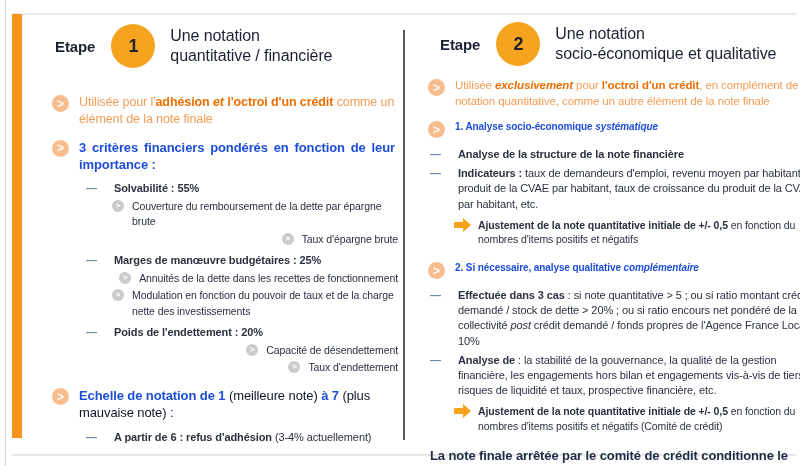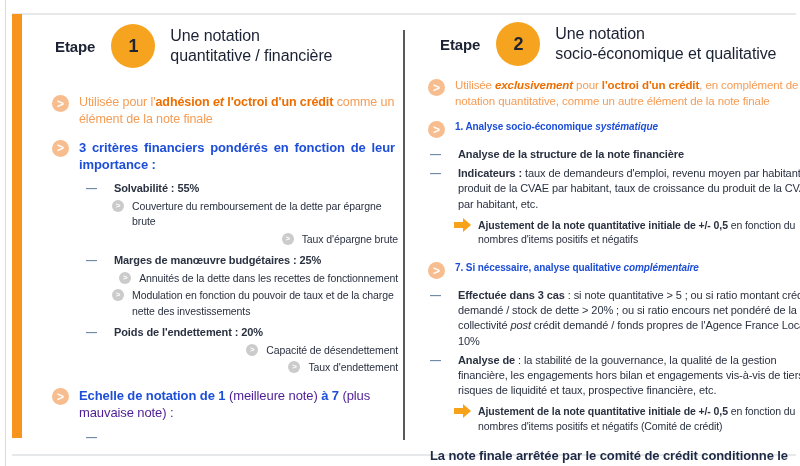--- a/index.html
+++ b/index.html
@@ -68,21 +68,21 @@
   
   .s-r{font-weight:normal;}
   .s-b{font-weight:bold;}
   .s-i{font-style:italic;}
   .s-bi{font-weight:bold;font-style:italic;}
 
   
   .it-lead .txt{color:#F59C55;font-size:12.5px;line-height:1.35;}
   .it-lead .s-b,.it-lead .s-bi{color:#ED6E00;}
   .it-oheading .txt{color:#ED7102;font-size:13px;line-height:1.32;}
-  .it-oheading .s-r{color:#4c1d95;}
+  .it-oheading .s-r{color:#0f172a;}
   .it-oheading .s-b,.it-oheading .s-bi{color:#1d4ed8;}
   .it-dash .txt{color:#2A3140;font-size:11px;line-height:1.38;}
   .it-sub .txt{color:#2A3140;font-size:10.5px;line-height:1.45;}
   .it-arrow .txt{color:#2A3140;font-size:10.5px;line-height:1.4;}
   .it-para .txt{color:#1E2A45;font-size:13px;line-height:1.38;}
 
   
   .col-left .it-lead{margin-left:12px;margin-bottom:11px;}
   .col-left .it-lead .txt{max-width:318px;}
   .col-left .it-oheading{margin-left:12px;margin-bottom:8px;}
@@ -180,20 +180,21 @@
       <div class="row it-sub">
         <span class="ic ic-sub"></span>
         <span class="txt"><span class="s-r">Taux d'endettement</span></span>
       </div>
       <div class="row it-oheading">
         <span class="ic ic-oheading"></span>
         <span class="txt"><span class="s-b">Echelle de notation de 1 </span><span class="s-r">(meilleure note)</span><span class="s-b"> à 7 </span><span class="s-r">(plus mauvaise note) :</span></span>
       </div>
       <div class="row it-dash">
         <span class="ic ic-dash"></span>
+        <span class="txt"><span class="s-b">A partir de 6 : refus d'adhésion </span><span class="s-r">(3-4% actuellement)</span></span>
       </div>
     </div>
   <div class="col col-right">
       <div class="row it-lead">
         <span class="ic ic-lead"></span>
         <span class="txt"><span class="s-r">Utilisée </span><span class="s-bi">exclusivement</span><span class="s-r"> pour </span><span class="s-b">l'octroi d'un crédit</span><span class="s-r">, en complément de la notation quantitative, comme un autre élément de la note finale</span></span>
       </div>
       <div class="row it-oheading">
         <span class="ic ic-oheading"></span>
         <span class="txt"><span class="s-b">1. Analyse socio-économique </span><span class="s-bi">systématique</span></span>
@@ -205,21 +206,21 @@
       <div class="row it-dash">
         <span class="ic ic-dash"></span>
         <span class="txt"><span class="s-b">Indicateurs :</span><span class="s-r"> taux de demandeurs d'emploi, revenu moyen par habitant, produit de la CVAE par habitant, taux de croissance du produit de la CVAE par habitant, etc.</span></span>
       </div>
       <div class="row it-arrow">
         <span class="ic ic-arrow"></span>
         <span class="txt"><span class="s-b">Ajustement de la note quantitative initiale de +/- 0,5</span><span class="s-r"> en fonction du nombres d'items positifs et négatifs</span></span>
       </div>
       <div class="row it-oheading">
         <span class="ic ic-oheading"></span>
-        <span class="txt"><span class="s-b">7. Si nécessaire, analyse qualitative </span><span class="s-bi">complémentaire</span></span>
+        <span class="txt"><span class="s-b">2. Si nécessaire, analyse qualitative </span><span class="s-bi">complémentaire</span></span>
       </div>
       <div class="row it-dash">
         <span class="ic ic-dash"></span>
         <span class="txt"><span class="s-b">Effectuée dans 3 cas</span><span class="s-r"> : si note quantitative &gt; 5 ; ou si ratio montant crédit demandé / stock de dette &gt; 20% ; ou si ratio encours net pondéré de la collectivité </span><span class="s-i">post</span><span class="s-r"> crédit demandé / fonds propres de l'Agence France Locale &gt; 10%</span></span>
       </div>
       <div class="row it-dash">
         <span class="ic ic-dash"></span>
         <span class="txt"><span class="s-b">Analyse de</span><span class="s-r"> : la stabilité de la gouvernance, la qualité de la gestion financière, les engagements hors bilan et engagements vis-à-vis de tiers, les risques de liquidité et taux, prospective financière, etc.</span></span>
       </div>
       <div class="row it-arrow">

